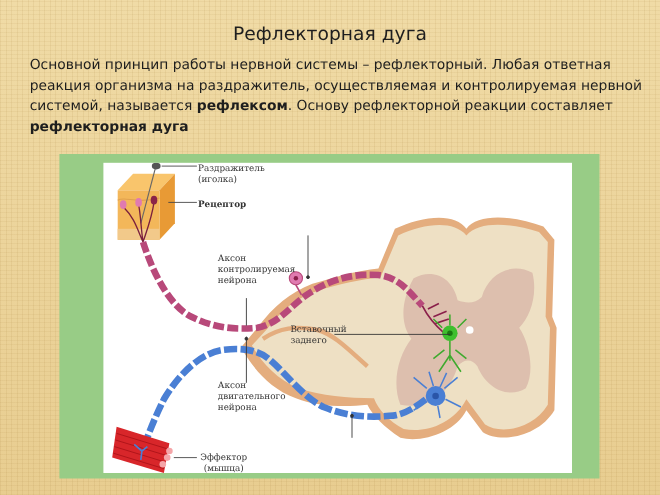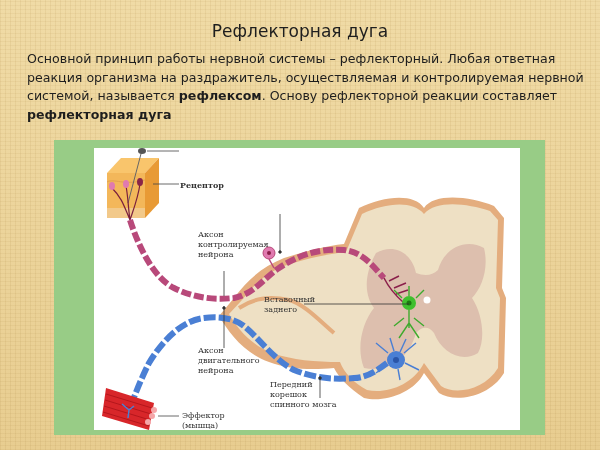--- a/index.html
+++ b/index.html
@@ -114,38 +114,37 @@
           <circle cx="186" cy="104" r="1.3" fill="#333"></circle>
         <line x1="130" y1="123" x2="130" y2="148"></line>
         <line x1="130" y1="158" x2="130" y2="200"></line>
           <circle cx="130" cy="160" r="1.3" fill="#333"></circle>
         <line x1="210" y1="156" x2="315" y2="156"></line>
         <line x1="226" y1="230" x2="226" y2="250"></line>
           <circle cx="226" cy="230" r="1.3" fill="#333"></circle>
       </g>
     </svg>
 
+    <div class="lbl" style="left:86px;top:0px;">
+        <div>Раздражитель</div>
+        <div>(иголка)</div>
+      </div>
     <div class="lbl" style="left:86px;top:32px;font-weight:bold;">Рецептор</div>
     <div class="lbl" style="left:104px;top:82px;">
         <div>Аксон</div>
         <div>контролируемая</div>
         <div>нейрона</div>
       </div>
     <div class="lbl" style="left:170px;top:147px;">
         <div>Вставочный</div>
         <div>заднего</div>
       </div>
     <div class="lbl" style="left:104px;top:198px;">
         <div>Аксон</div>
         <div>двигательного</div>
         <div>нейрона</div>
       </div>
-    <div class="lbl" style="left:176px;top:232px;">
-        <div>Передний</div>
-        <div>корешок</div>
-        <div>спинного мозга</div>
-      </div>
-    <div class="lbl" style="left:88px;top:263px;">
+    <div class="lbl" style="left:88px;top:263px;text-align:center;">
         <div>Эффектор</div>
         <div>(мышца)</div>
       </div>
   </div>
 </div>
 
 </body></html>

